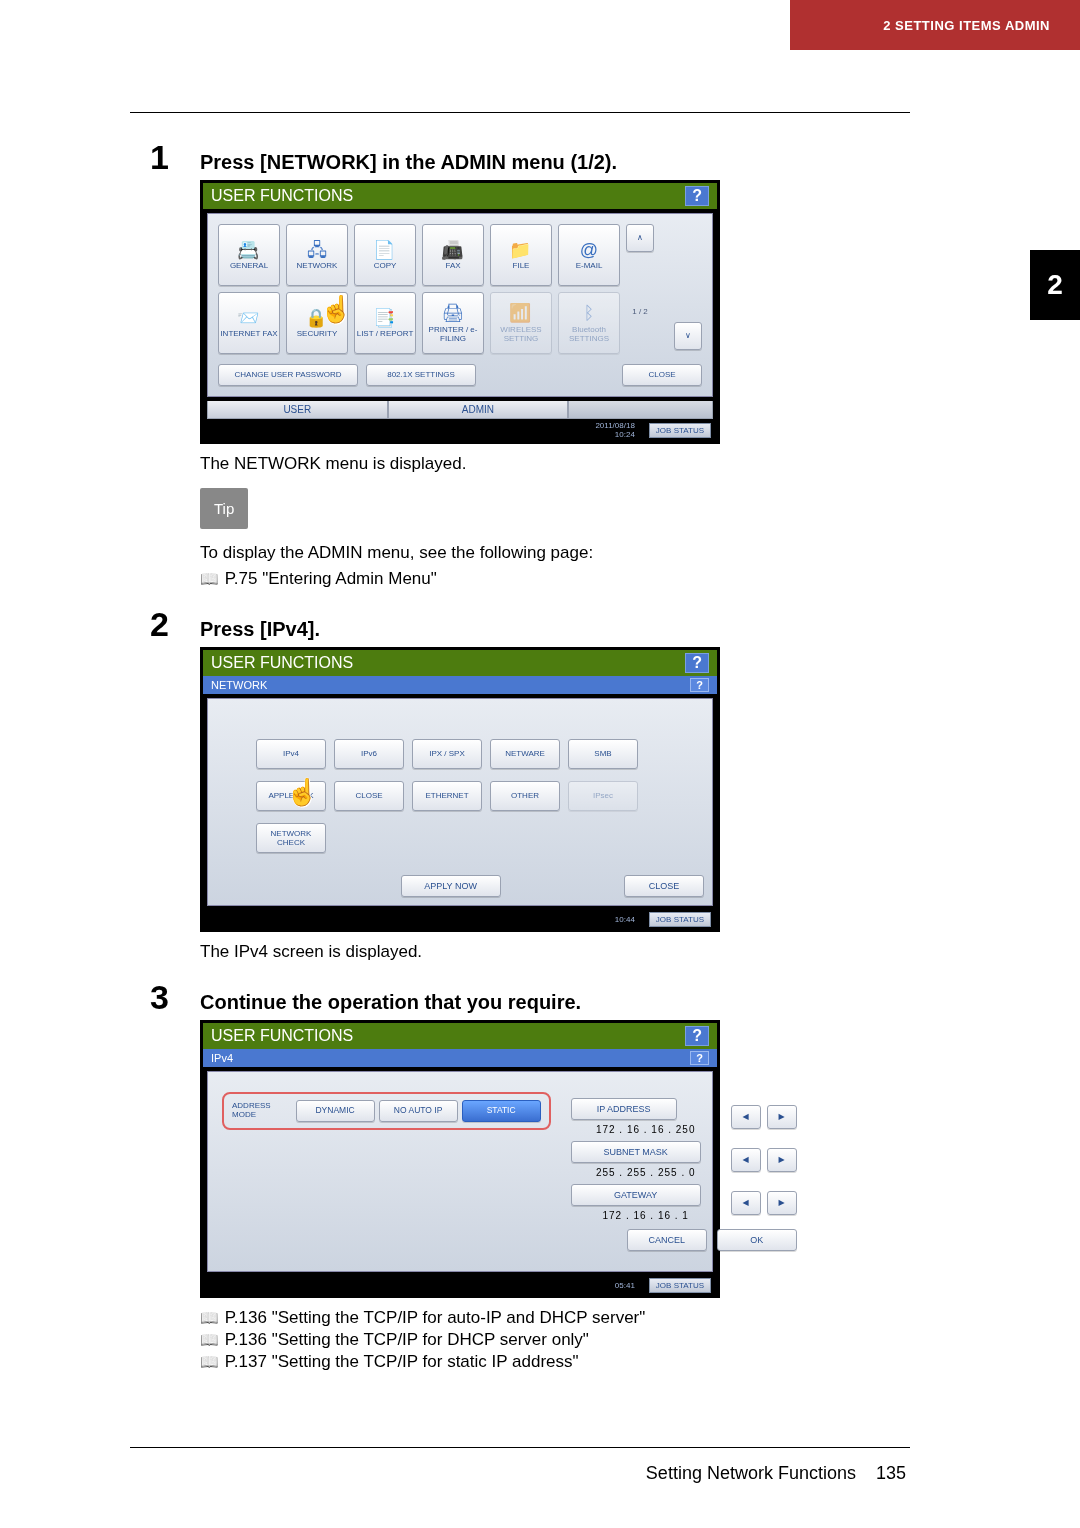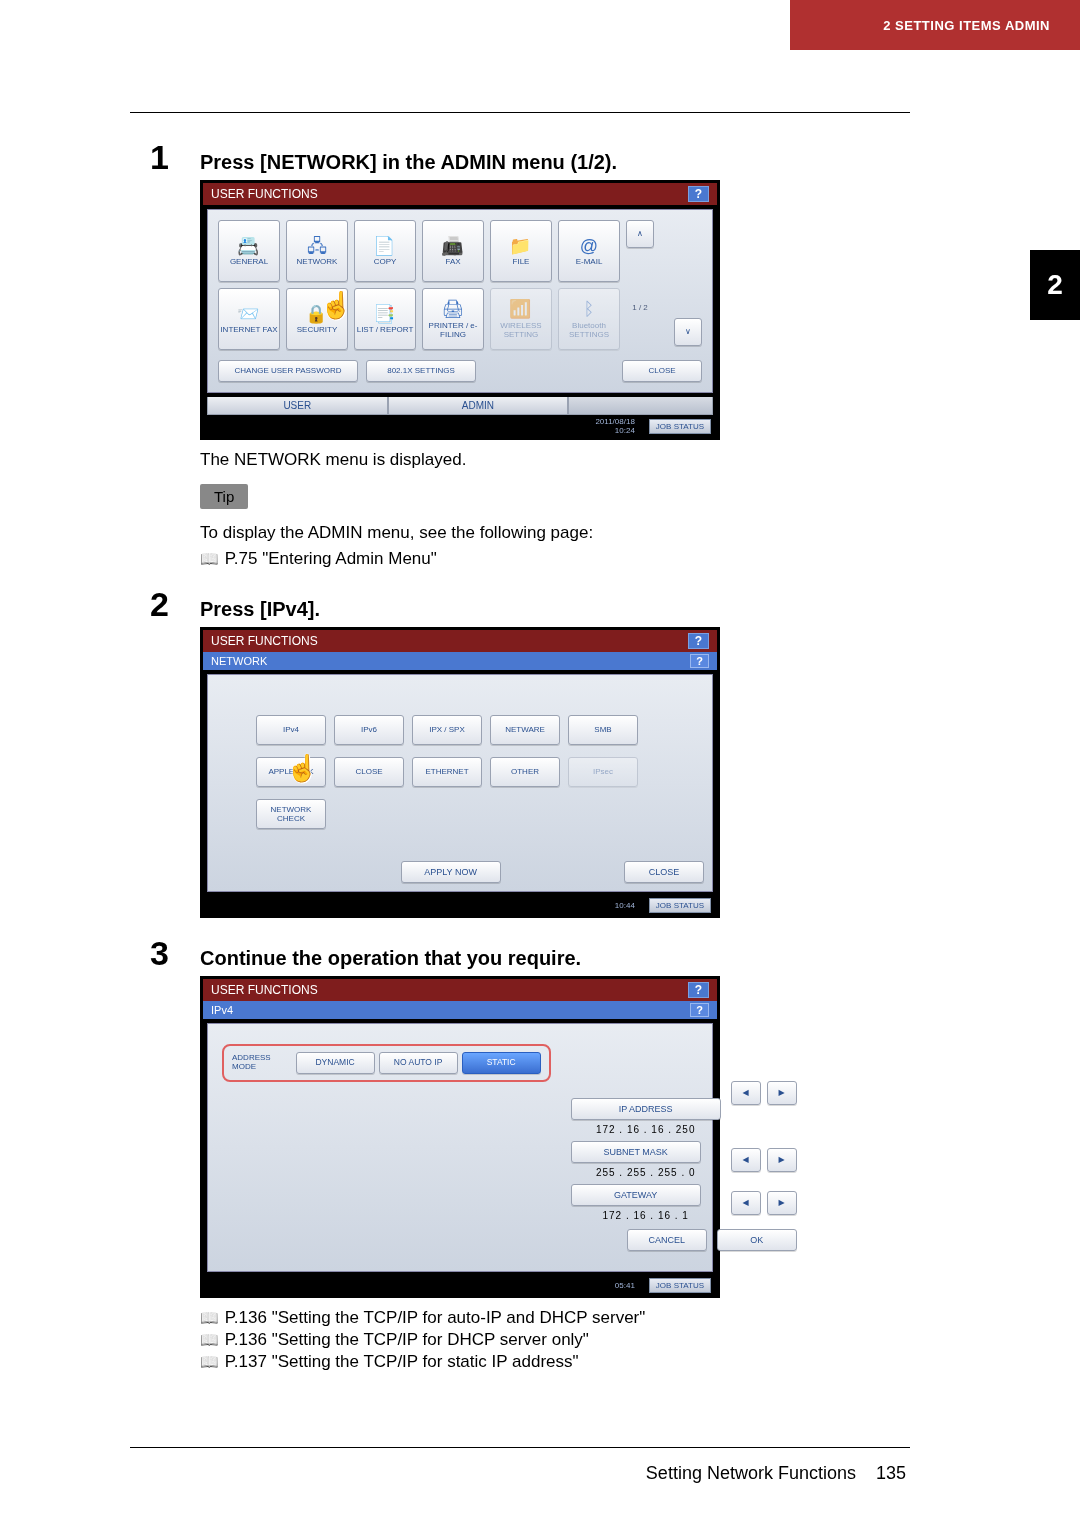--- a/index.html
+++ b/index.html
@@ -79,24 +79,24 @@
   }
   .screenshot {
     border: 3px solid #000;
     background: #000;
     width: 520px;
     margin-top: 6px;
     margin-bottom: 10px;
     font-size: 10px;
   }
   .ss-title {
-    background: #7f1d1d;
+    background: #4d7c0f;
     color: #fff;
     padding: 3px 8px;
-    font-size: 12px;
+    font-size: 16px;
     display: flex;
     align-items: center;
     gap: 6px;
   }
   .ss-title .help {
     margin-left: auto;
     background: #4a78d0;
     border: 1px solid #7aa0e0;
     padding: 0 6px;
     font-weight: bold;
@@ -199,23 +199,23 @@
   .status .jbtn {
     background: linear-gradient(#e8ecf4,#c0c8d6);
     border: 1px solid #8090a8;
     color: #2a5090;
     font-size: 8px;
     padding: 2px 6px;
   }
   .tip-label {
     display: inline-block;
     background: #888;
-    color: #000000;
+    color: #ffffff;
     font-size: 15px;
-    padding: 4px 14px;
+    padding: 12px 14px;
     border-radius: 2px;
     margin: 8px 0;
   }
   .book-ico::before {
     content: "📖";
     font-size: 15px;
     margin-right: 6px;
     filter: grayscale(1);
   }
   .ref { font-size: 17px; margin: 2px 0; }
@@ -400,34 +400,35 @@
             <button class="btn small">SMB</button>
 
             <button class="btn small">APPLETALK</button>
             <button class="btn small">CLOSE</button>
             <button class="btn small">ETHERNET</button>
             <button class="btn small">OTHER</button>
             <button class="btn small" style="opacity:.4">IPsec</button>
 
             <button class="btn small">NETWORK CHECK</button>
           </div>
-          <div class="foot-row" style="justify-content:center; gap:31px; margin-top:28px;">
+          <div class="foot-row" style="justify-content:center; gap:31px; margin-top:18px;">
             <span style="flex:1"></span>
             <button class="btn txt" style="width:100px">APPLY NOW</button>
             <span style="flex:.4"></span>
             <button class="btn txt" style="width:80px">CLOSE</button>
           </div>
           <span class="cursor" style="left:78px; top:78px;">☝</span>
         </div>
         <div class="status">
           <span>10:44</span>
           <span class="jbtn">JOB STATUS</span>
         </div>
       </div>
 
+      <div class="plain">The IPv4 screen is displayed.</div>
     </div>
   </div>
 
   <div class="step">
     <div class="step-head">
       <div class="step-num">3</div>
       <div class="step-title">Continue the operation that you require.</div>
     </div>
     <div class="step-body">
 
@@ -443,21 +444,21 @@
         <div class="ss-panel" style="min-height:200px; display:flex; gap:20px; align-items:flex-start; padding:20px 14px;">
           <div class="mode-col">
             <div class="mode-lbl">ADDRESS MODE</div>
             <button class="btn side-btn">DYNAMIC</button>
             <button class="btn side-btn">NO AUTO IP</button>
             <button class="btn side-btn blue">STATIC</button>
           </div>
           <div style="flex:1; padding-top:0px;">
             <div class="ipv4-row">
               <div style="flex-basis:150px;">
-                <div class="btn txt" style="width:150px; margin-bottom:4px;margin-top:48px;">IP ADDRESS</div>
+                <div class="btn txt" style="width:106px; margin-bottom:4px;">IP ADDRESS</div>
                 <div class="ipv4-val">172 . 16 . 16 . 250</div>
               </div>
               <div class="ipv4-btns">
                 <button class="btn arrow-btn">◀</button>
                 <button class="btn arrow-btn">▶</button>
               </div>
             </div>
             <div class="ipv4-row">
               <div style="flex-basis:150px;">
                 <div class="btn txt" style="width:130px; margin-bottom:4px;">SUBNET MASK</div>

